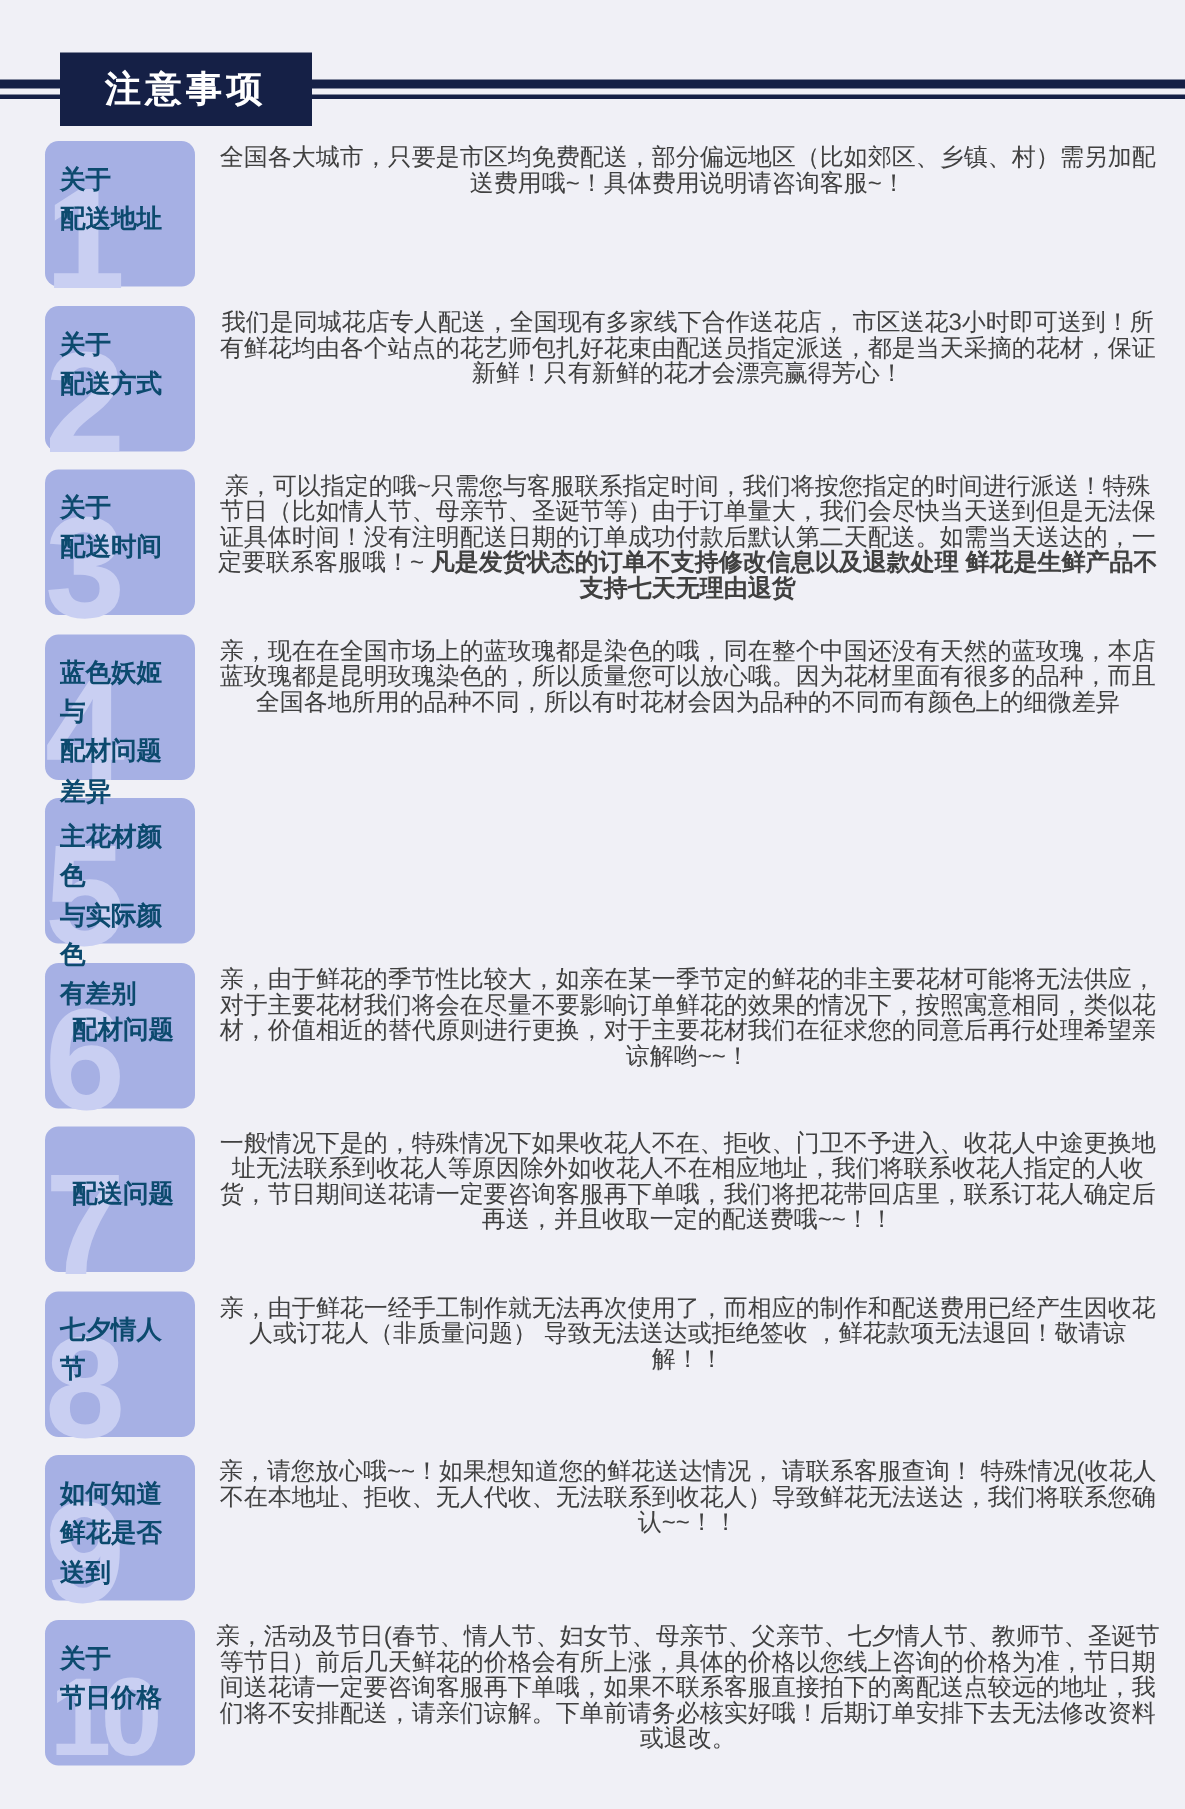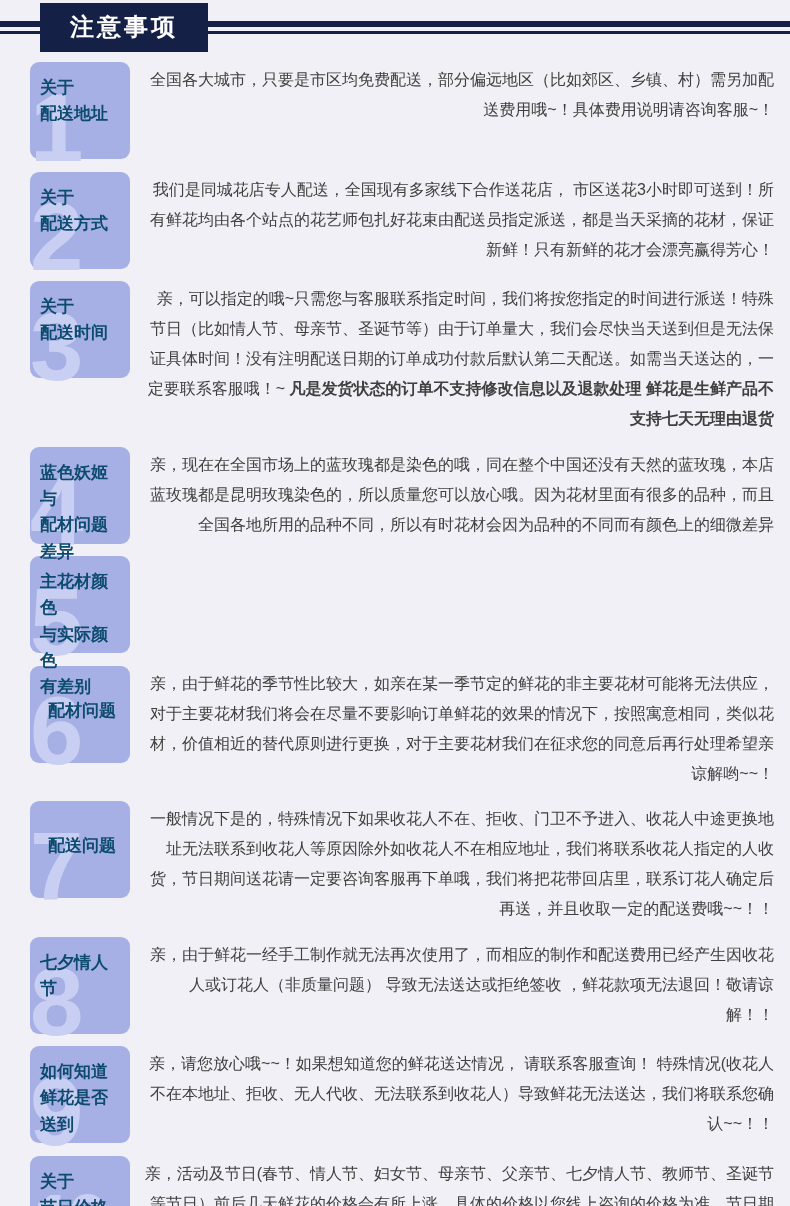--- a/index.html
+++ b/index.html
@@ -4,21 +4,21 @@
 <style>
   * { box-sizing: border-box; }
   html, body { margin: 0; padding: 0; }
   body {
     width: 790px;
     height: 1206px;
     background: #f0f0f6;
     font-family: "Liberation Sans", "DejaVu Sans", sans-serif;
     overflow: hidden;
   }
-  .page { width: 790px; height: 1050px; position: relative; }
+  .page { width: 790px; height: 1050px; position: relative; margin-top: 32px; }
 
   
   .header { position: relative; height: 48px; margin-bottom: 13px; }
   .hline { position: absolute; left: 0; right: 0; background: #152046; }
   .hline-thick { top: 21px; height: 6px; }
   .hline-thin  { top: 31px; height: 3px; }
   .title-box {
     position: absolute; left: 40px; top: 3px;
     background: #152046; color: #ffffff;
     font-size: 24px; font-weight: bold; letter-spacing: 3px;
@@ -43,22 +43,22 @@
   .label-text {
     position: relative; z-index: 1; display: block;
     padding: 13px 6px 0 10px;
     color: #0c4a6e; font-size: 17px; font-weight: bold;
     line-height: 1.55; white-space: pre-line;
   }
   .label-mid { padding-top: 32px; text-align: center; }
 
   .body-text {
     flex: 1; margin: 0; padding-top: 3px;
-    color: #404040; font-size: 16px; line-height: 30px;
-    text-align: right; word-break: break-all;
+    color: #404040; font-size: 16px; line-height: 17px;
+    text-align: center; word-break: break-all;
   }
   .body-text .bold { font-weight: bold; }
 </style>
 </head>
 <body>
 
 <div class="page">
 
   <div class="header">
     <div class="hline hline-thick"></div>

